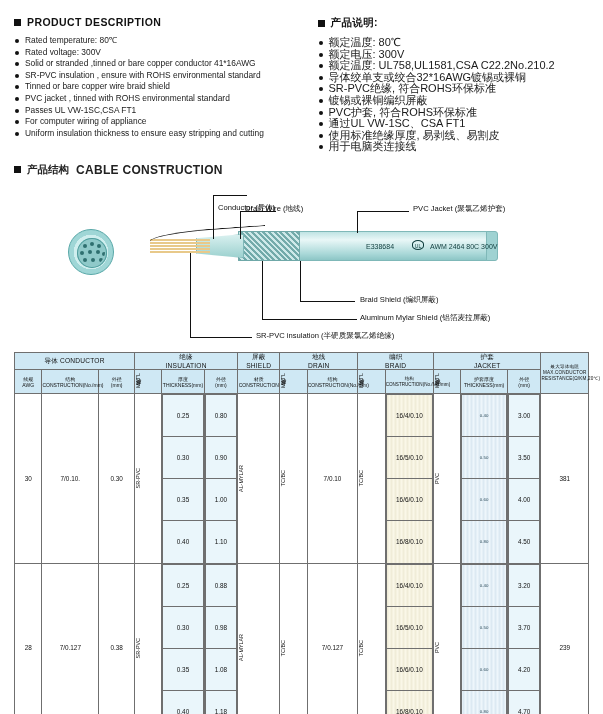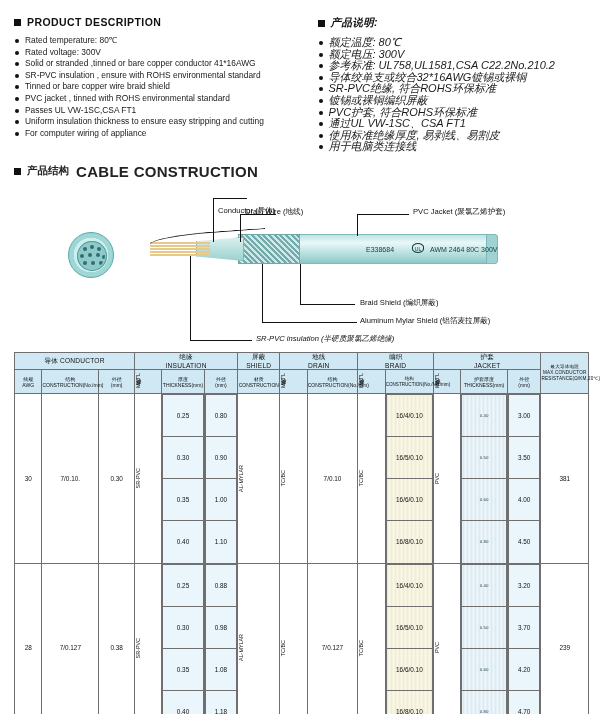--- a/index.html
+++ b/index.html
@@ -10,41 +10,41 @@
     font-family:"Liberation Sans", sans-serif;
     color:#222;
     position:relative;
     overflow:hidden;
   }
   .page { position:relative; width:603px; height:714px; }
 
   
   .desc-wrap { display:flex; padding:16px 14px 0 14px; }
   .desc-col { width:50%; }
-  .desc-col.right { padding-left:16px;font-style:italic; }
+  .desc-col.right { padding-left:16px; }
   .sect-title {
     display:flex; align-items:center; font-size:10.5px; font-weight:bold;
     letter-spacing:.4px; margin-bottom:7px; color:#111;
   }
   .sq { width:7px; height:7px; background:#111; margin-right:6px; display:inline-block; }
   ul.bullets { list-style:none; margin:0; padding:0; }
   ul.bullets li {
     font-size:8.4px; line-height:11.6px; color:#1a1a1a;
     padding-left:11px; position:relative; white-space:nowrap;
   }
   ul.bullets li:before {
     content:""; position:absolute; left:1px; top:4px;
     width:4px; height:4px; border-radius:50%; background:#111;
   }
   ul.bullets.cn li { font-size:11px; line-height:11.6px; }
 
   
   .cons-title { display:flex; align-items:center; padding:10px 0 0 14px; }
   .cons-title .t1 { font-size:10.5px; font-weight:bold; margin-right:7px; }
-  .cons-title .t2 { font-size:15px; font-weight:bold; letter-spacing:.3px; }
+  .cons-title .t2 { font-size:12px; font-weight:bold; letter-spacing:.3px; }
 
   .diagram { position:relative; height:160px; margin-top:4px; }
   .diagram .lbl {
     position:absolute; font-size:7.6px; color:#111; white-space:nowrap;
   }
   .diagram .leader { position:absolute; background:#111; }
 
   
   .cable-body {
     position:absolute; left:238px; top:228px; width:258px; height:30px;
@@ -150,33 +150,33 @@
         <span>PRODUCT DESCRIPTION</span>
       </div>
       <ul class="bullets">
         <li>Rated temperature: 80℃</li>
         <li>Rated voltage: 300V</li>
         <li>Solid or stranded ,tinned or bare copper conductor 41*16AWG</li>
         <li>SR-PVC insulation , ensure with ROHS environmental standard</li>
         <li>Tinned or bare copper wire braid shield</li>
         <li>PVC jacket , tinned with ROHS environmental standard</li>
         <li>Passes UL VW-1SC,CSA FT1</li>
+        <li>For computer wiring of appliance</li>
         <li>Uniform insulation thickness to ensure easy stripping and cutting</li>
-        <li>For computer wiring of appliance</li>
       </ul>
     </div>
     <div class="desc-col right">
       <div class="sect-title">
         <span class="sq"></span>
         <span>产品说明:</span>
       </div>
       <ul class="bullets cn">
         <li>额定温度: 80℃</li>
         <li>额定电压: 300V</li>
-        <li>参考标准: UL758,UL1581,CSA C22.2No.210.2</li>
+        <li>额定温度: UL758,UL1581,CSA C22.2No.210.2</li>
         <li>导体绞单支或绞合32*16AWG镀锡或裸铜</li>
         <li>SR-PVC绝缘, 符合ROHS环保标准</li>
         <li>镀锡或裸铜编织屏蔽</li>
         <li>PVC护套, 符合ROHS环保标准</li>
         <li>通过UL VW-1SC、CSA FT1</li>
         <li>使用标准绝缘厚度, 易剥线、易割皮</li>
         <li>用于电脑类连接线</li>
       </ul>
     </div>
   </div>
@@ -234,21 +234,21 @@
     <div class="leader" style="left:262px;top:80px;width:1px;height:58px;"></div>
     <div class="leader" style="left:262px;top:138px;width:95px;height:1px;"></div>
     <div class="leader" style="left:190px;top:72px;width:1px;height:84px;"></div>
     <div class="leader" style="left:190px;top:156px;width:62px;height:1px;"></div>
 
     <div class="lbl" style="left:218px;top:22px;">Conductor (导体)</div>
     <div class="lbl" style="left:245px;top:23px;">Drain Wire (地线)</div>
     <div class="lbl" style="left:413px;top:23px;">PVC Jacket (聚氯乙烯护套)</div>
     <div class="lbl" style="left:360px;top:114px;">Braid Shield (编织屏蔽)</div>
     <div class="lbl" style="left:360px;top:132px;">Aluminum Mylar Shield (铝箔麦拉屏蔽)</div>
-    <div class="lbl" style="left:256px;top:150px;font-style:italic;">SR-PVC insulation (半硬质聚氯乙烯绝缘)</div>
+    <div class="lbl" style="left:256px;top:150px;">SR-PVC insulation (半硬质聚氯乙烯绝缘)</div>
   </div>
 
   <div class="tbl-wrap">
     <table class="spec">
       <colgroup>
         <col style="width:26px">
           <col style="width:54px">
           <col style="width:34px">
         <col style="width:26px">
           <col style="width:40px">

